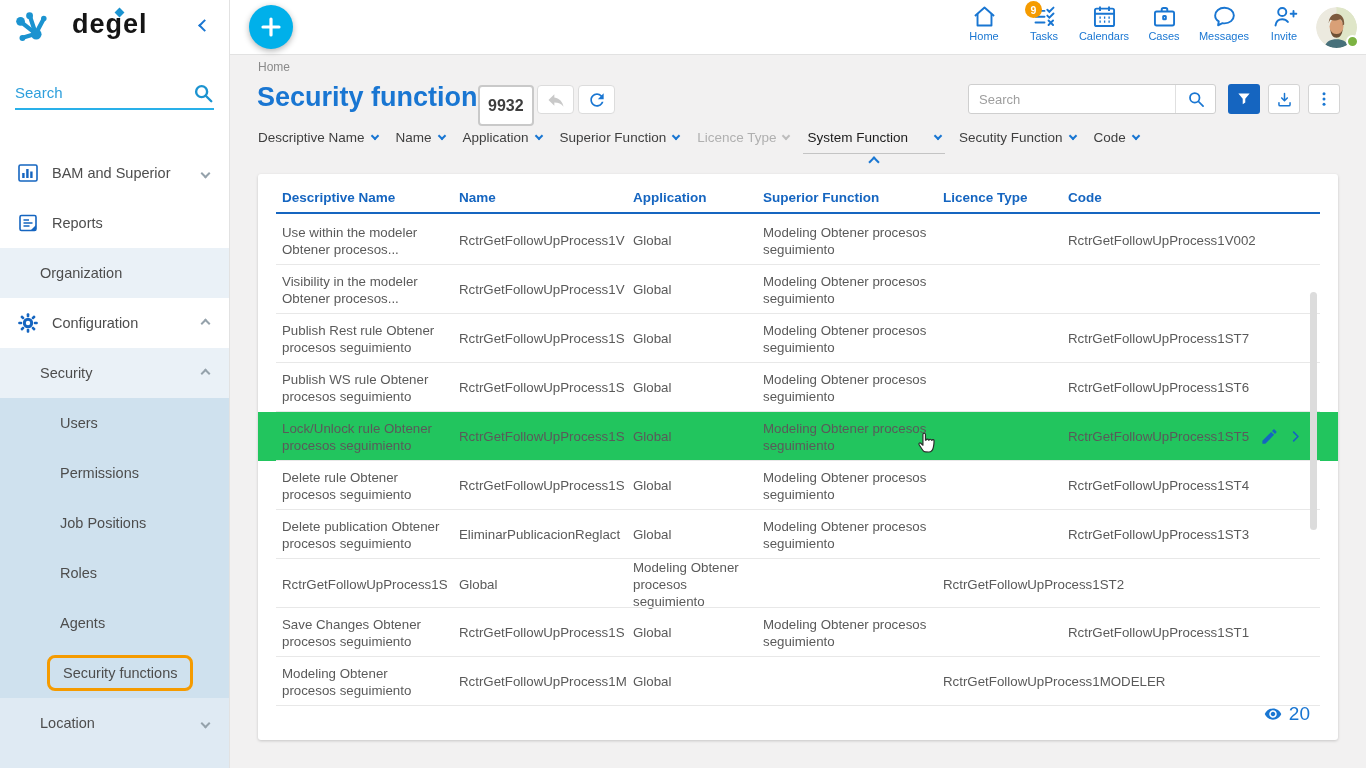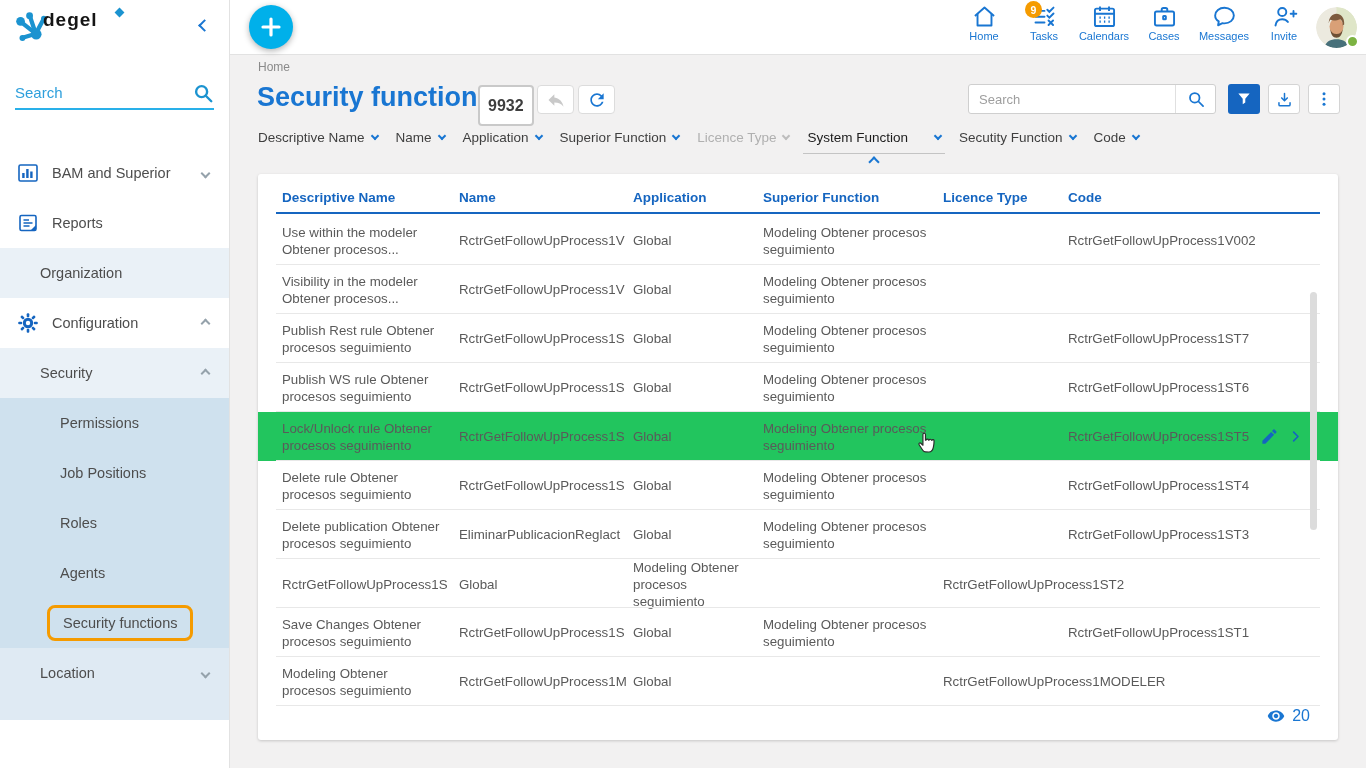--- a/index.html
+++ b/index.html
@@ -11,21 +11,21 @@
   .chv { display:inline-block; width:7px; height:7px;
          border-right:2px solid #95a2ab; border-bottom:2px solid #95a2ab; }
   .chv.down  { transform:rotate(45deg); }
   .chv.up    { transform:rotate(-135deg); }
 
   
   .sidebar { position:absolute; left:0; top:0; width:230px; height:768px;
              background:#fff; border-right:1px solid #e2e2e2; z-index:6; }
   .side-logo { position:relative; height:56px; }
   .logo-icon { position:absolute; left:12px; top:8px; }
-  .logo-text { position:absolute; left:43px; top:9px; font-size:19px; font-weight:bold;
+  .logo-text { position:absolute; left:72px; top:9px; font-size:27px; font-weight:bold;
                letter-spacing:1px; color:#151515; }
   .logo-spark { position:absolute; left:116px; top:9px; width:7px; height:7px;
                 background:#1b93d0; transform:rotate(45deg); }
   .collapse-btn { position:absolute; right:20px; top:21px; width:9px; height:9px;
                   border-right:2.4px solid #1976d2; border-bottom:2.4px solid #1976d2;
                   transform:rotate(135deg); cursor:pointer; }
   .side-search { position:absolute; left:15px; right:15px; top:80px; height:30px;
                  border-bottom:2px solid #29b0e9; }
   .side-search input { width:170px; border:none; outline:none; font-size:15px;
                  font-family:"Liberation Sans",sans-serif; color:#2d9fdc; padding:4px 0; background:transparent; }
@@ -118,21 +118,21 @@
   .tr::after { content:""; position:absolute; left:18px; right:18px; bottom:0;
         height:1px; background:#e8e8e8; }
   .tr.hl { background:#22c55e; }
   .td.wrap { padding-right:14px; }
   .td.nowrap { white-space:nowrap; overflow:hidden; padding-right:8px; }
   .row-actions { position:absolute; left:1002px; top:0; height:49px; display:flex;
         align-items:center; gap:9px; }
   .scrollbar { position:absolute; left:1052px; top:118px; width:7px; height:238px;
         background:#dcdcdc; border-radius:4px; cursor:pointer; }
   .card-footer { position:absolute; right:28px; bottom:15px; display:flex;
-        align-items:center; gap:7px; font-size:16px; color:#1976d2; cursor:pointer; }
+        align-items:center; gap:7px; font-size:19px; color:#1976d2; cursor:pointer; }
 
   .cursor { position:absolute; left:915px; top:426px; z-index:50; pointer-events:none; }
 </style>
 </head>
 <body>
 
 <div class="screen">
 
   <aside class="sidebar">
     <div class="side-logo">
@@ -209,20 +209,23 @@
           <circle cx="12" cy="12" r="2.2" fill="#fff"></circle>
         </svg>
         <span>Configuration</span>
         <span class="chv up"></span>
       </div>
       <div class="nav-item lvl1 bg1">
         <span>Security</span>
         <span class="chv up"></span>
       </div>
 
+      <div class="nav-item lvl2 bg2">
+        <span>Users</span>
+      </div>
       <div class="nav-item lvl2 bg2">
         <span>Permissions</span>
       </div>
       <div class="nav-item lvl2 bg2">
         <span>Job Positions</span>
       </div>
       <div class="nav-item lvl2 bg2">
         <span>Roles</span>
       </div>
       <div class="nav-item lvl2 bg2">

